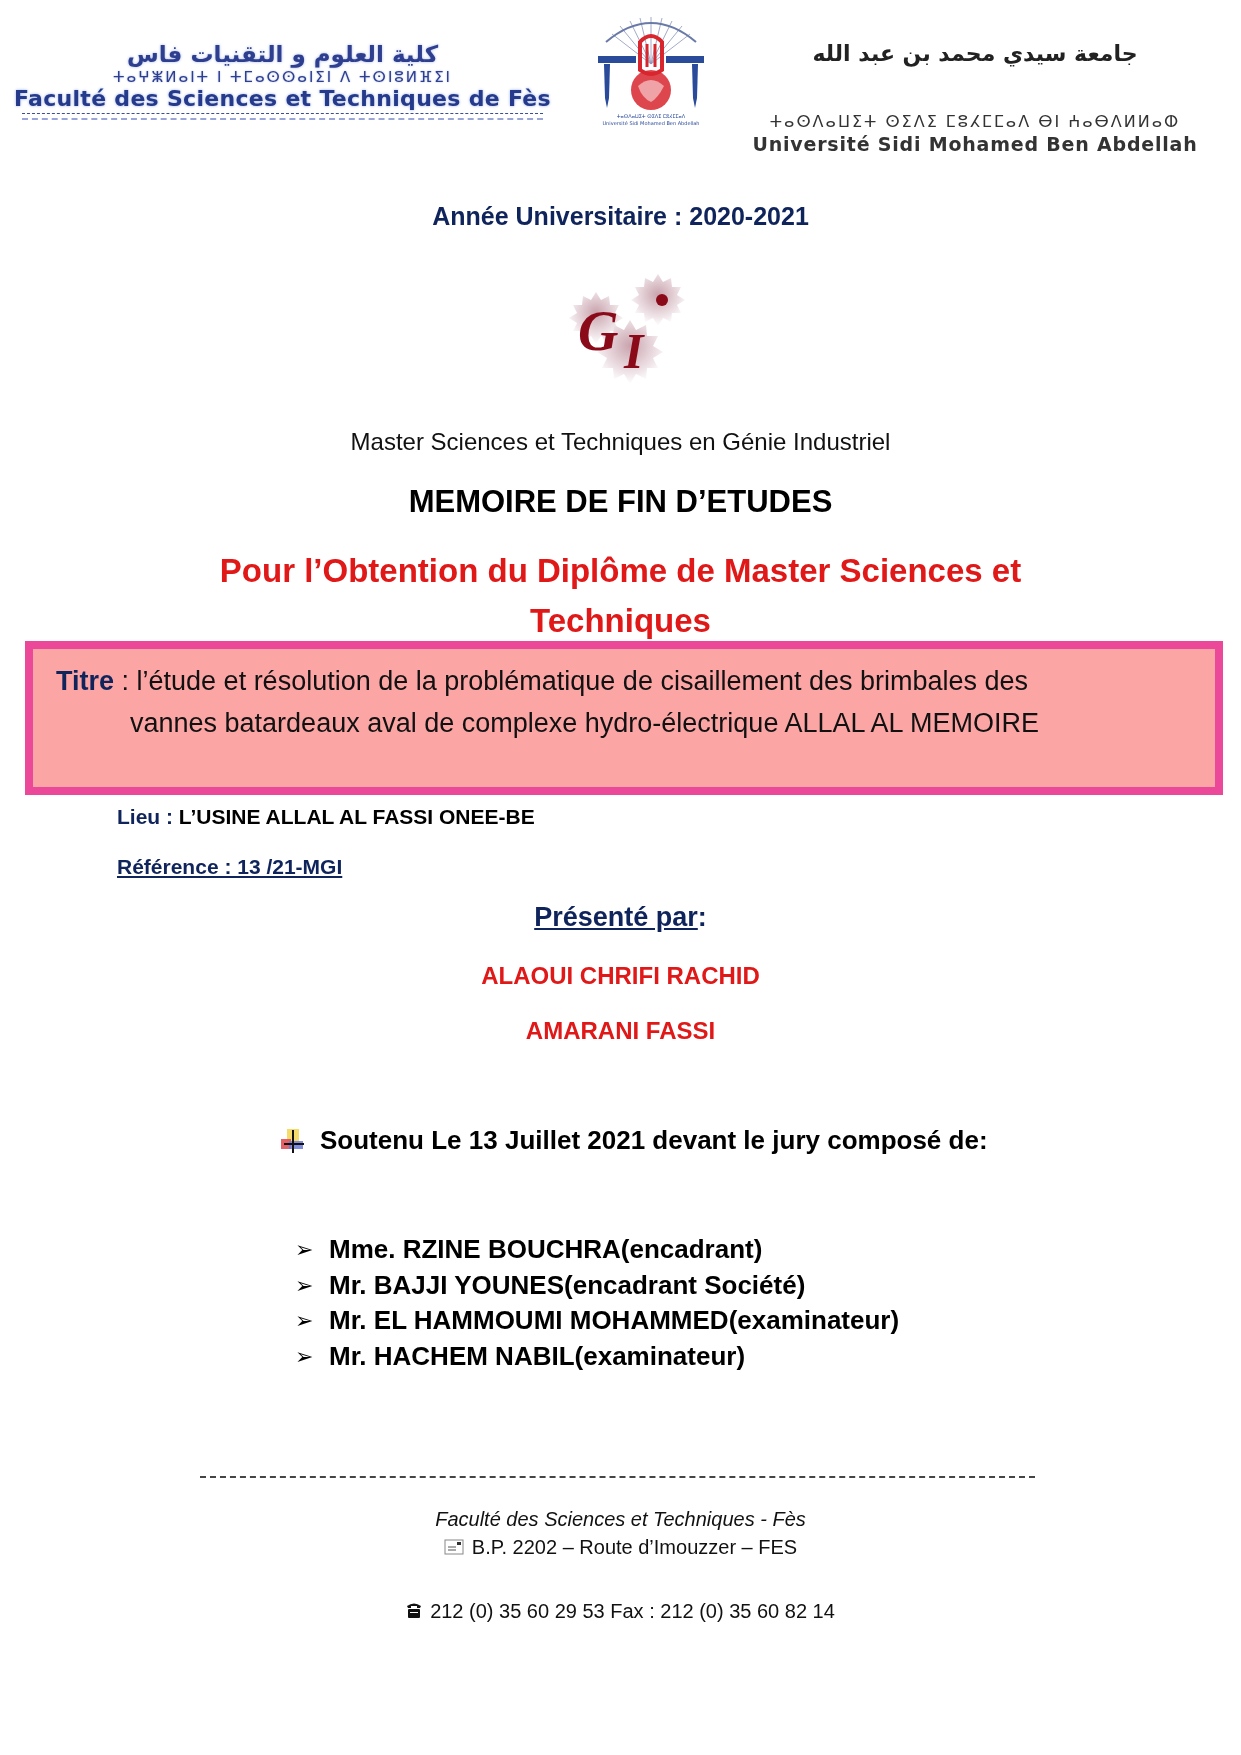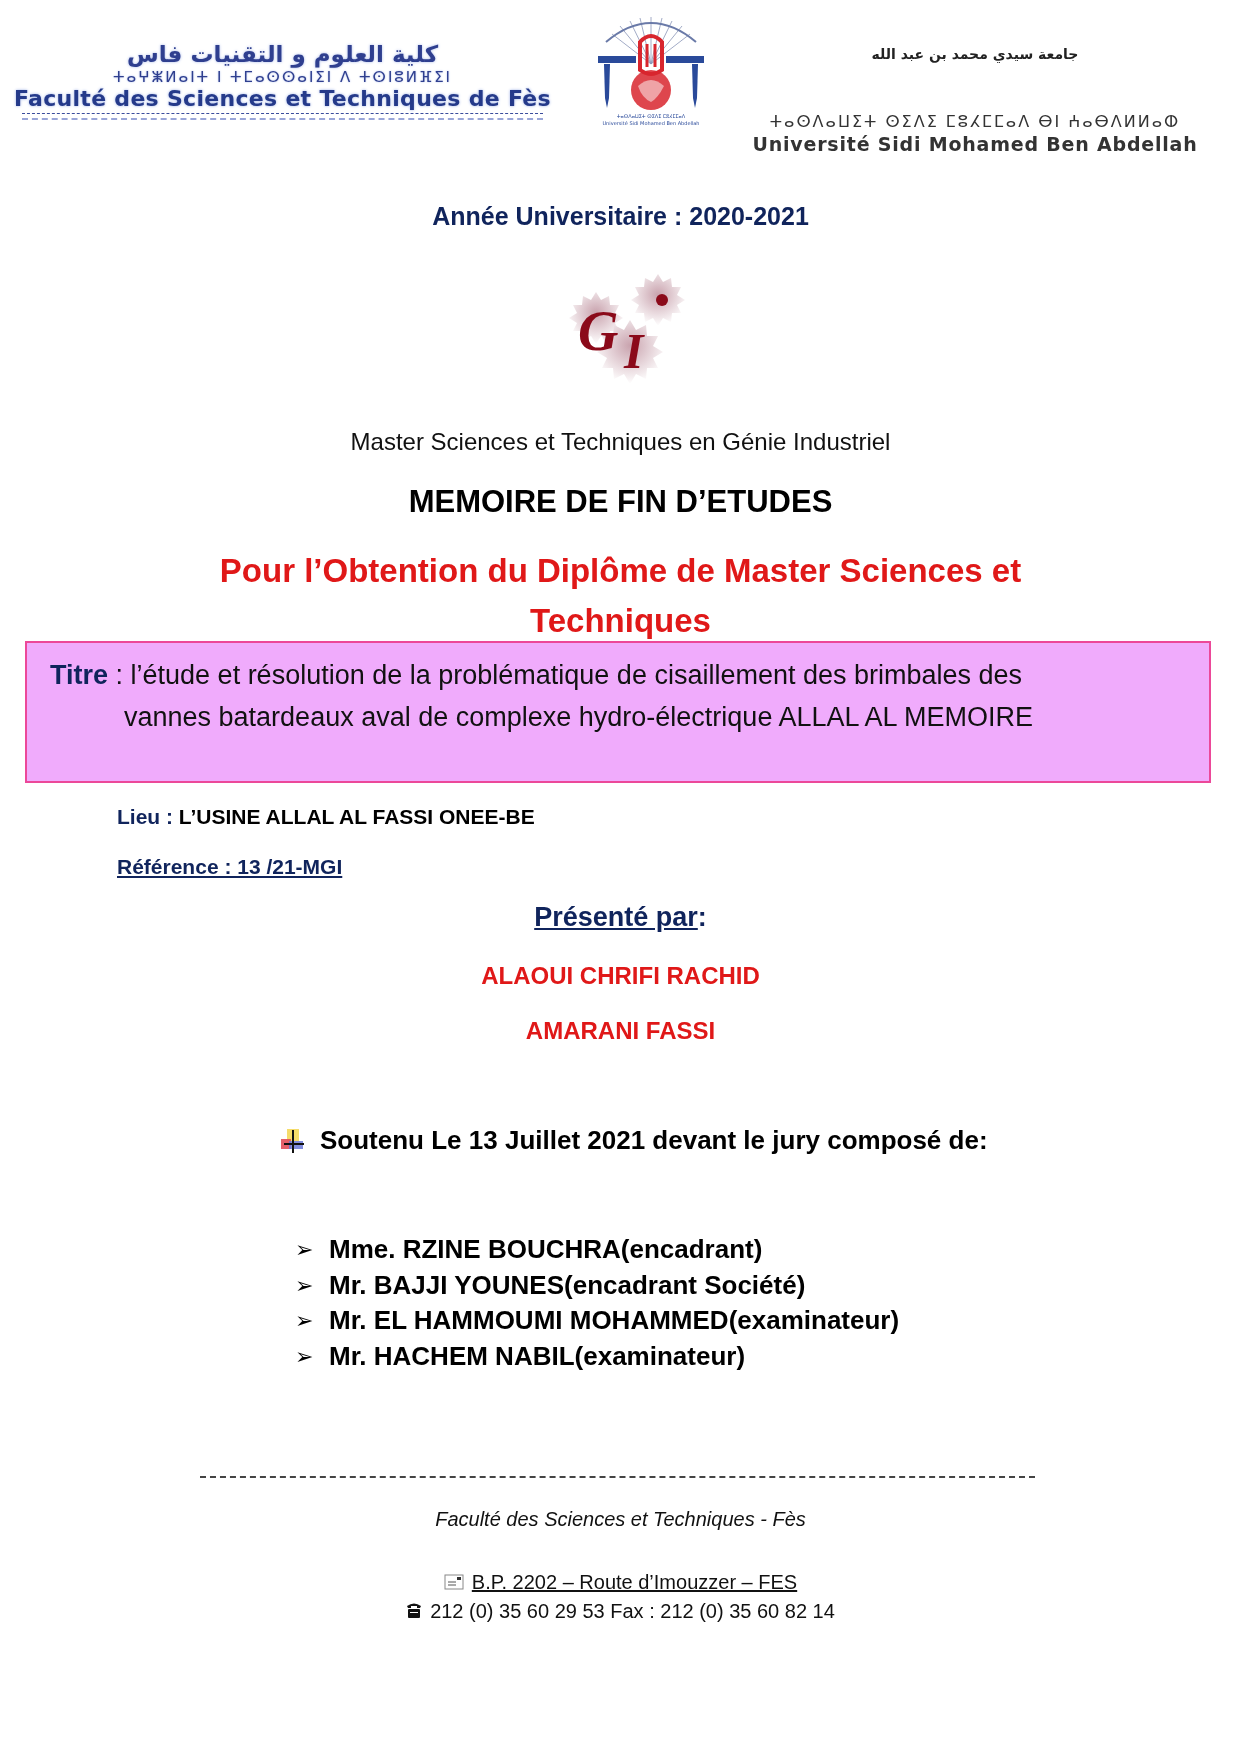--- a/index.html
+++ b/index.html
@@ -13,33 +13,33 @@
   .fst-ar { font-family: "DejaVu Sans", sans-serif; font-size: 23px; font-weight: bold; color: #2f3f8f; line-height: 28px; direction: rtl;
             text-shadow: 0 0 3px #a8b8e8; }
   .fst-tif { font-family: "DejaVu Sans", sans-serif; font-size: 15px; color: #2f3f8f; letter-spacing: 2px; line-height: 18px;
              text-shadow: 0 0 2px #a8b8e8; }
   .fst-fr { font-family: "DejaVu Sans", sans-serif; font-size: 22px; font-weight: bold; color: #253a8a; line-height: 25px; letter-spacing: 0.3px;
             text-shadow: 0 0 3px #9db0e6; }
   .fst-rule { margin: 2px 12px 0 12px; height: 4px; border-top: 1px dashed #3a4c9c; border-bottom: 2px dashed #9aa6d8; }
 
   .usmba-emblem { left: 592px; top: 12px; width: 118px; height: 118px; }
   .usmba-text { left: 735px; top: 40px; width: 480px; text-align: center; }
-  .usmba-ar { font-family: "DejaVu Sans", sans-serif; font-size: 14px; font-weight: bold; color: #222; direction: rtl; line-height: 28px; }
+  .usmba-ar { font-family: "DejaVu Sans", sans-serif; font-size: 22px; font-weight: bold; color: #222; direction: rtl; line-height: 28px; }
   .usmba-tif { font-family: "DejaVu Sans", sans-serif; font-size: 16px; color: #333; letter-spacing: 2px; line-height: 20px; margin-top: 44px; }
   .usmba-fr { font-family: "DejaVu Sans", sans-serif; font-size: 19px; font-weight: bold; color: #333; line-height: 24px; letter-spacing: 0.8px; }
 
   .annee { left: 0; width: 1241px; top: 202px; font-size: 25px; font-weight: bold; color: #10245c; }
 
   .gi-logo { left: 558px; top: 270px; width: 140px; height: 130px; }
 
   .master { left: 0; width: 1241px; top: 428px; font-size: 24px; color: #111; }
   .memoire { left: 0; width: 1241px; top: 484px; font-size: 31px; font-weight: bold; color: #000; }
   .obtention { left: 200px; width: 841px; top: 546px; font-size: 33px; color: #e01818; line-height: 50px; font-weight: bold; }
 
-  .titre-box { left: 25px; top: 641px; width: 1182px; height: 138px; border: 2px solid #ec4899; background: #f0abfc; }
+  .titre-box { left: 25px; top: 641px; width: 1182px; height: 138px; border: 8px solid #ec4899; background: #fca5a5; }
   .titre-inner { position: absolute; left: 23px; top: 11px; right: 20px; font-size: 27px; line-height: 42px; color: #111; }
   .titre-label { color: #10245c; font-weight: bold; }
   .titre-line2 { padding-left: 74px; }
 
   .lieu { left: 117px; top: 805px; font-size: 21px; font-weight: bold; }
   .lieu-label { color: #10245c; }
   .ref { left: 117px; top: 855px; font-size: 21px; font-weight: bold; color: #10245c; text-decoration: underline; }
 
   .presente { left: 0; width: 1241px; top: 902px; font-size: 27px; font-weight: bold; color: #10245c; }
   .presente u { text-decoration: underline; }
@@ -51,21 +51,21 @@
   .soutenu-icon { width: 26px; height: 26px; position: relative; margin-right: 14px; }
 
   .jury { left: 295px; top: 1232px; font-size: 26px; font-weight: bold; line-height: 35.5px; }
   .jury-item { display: flex; align-items: center; }
   .jury-arrow { width: 34px; font-size: 22px; font-weight: normal; }
 
   .dash-rule { left: 200px; top: 1476px; width: 835px; height: 0; border-top: 2px dashed #444; }
 
   .footer-line { left: 0; width: 1241px; font-size: 20px; color: #111; }
   .footer-1 { top: 1508px; font-style: italic; }
-  .footer-2 { top: 1571px; text-decoration: underline; }
+  .footer-2 { top: 1536px; }
   .footer-3 { top: 1600px; }
   .ficon { display: inline-block; vertical-align: middle; margin-right: 8px; }
 </style>
 </head>
 <body>
 
 <div class="abs fst-logo">
   <div class="fst-ar">كلية العلوم و التقنيات فاس</div>
   <div class="fst-tif">ⵜⴰⵖⵥⵍⴰⵏⵜ ⵏ ⵜⵎⴰⵙⵙⴰⵏⵉⵏ ⴷ ⵜⵙⵏⵓⵍⴼⵉⵏ</div>
   <div class="fst-fr">Faculté des Sciences et Techniques de Fès</div>

